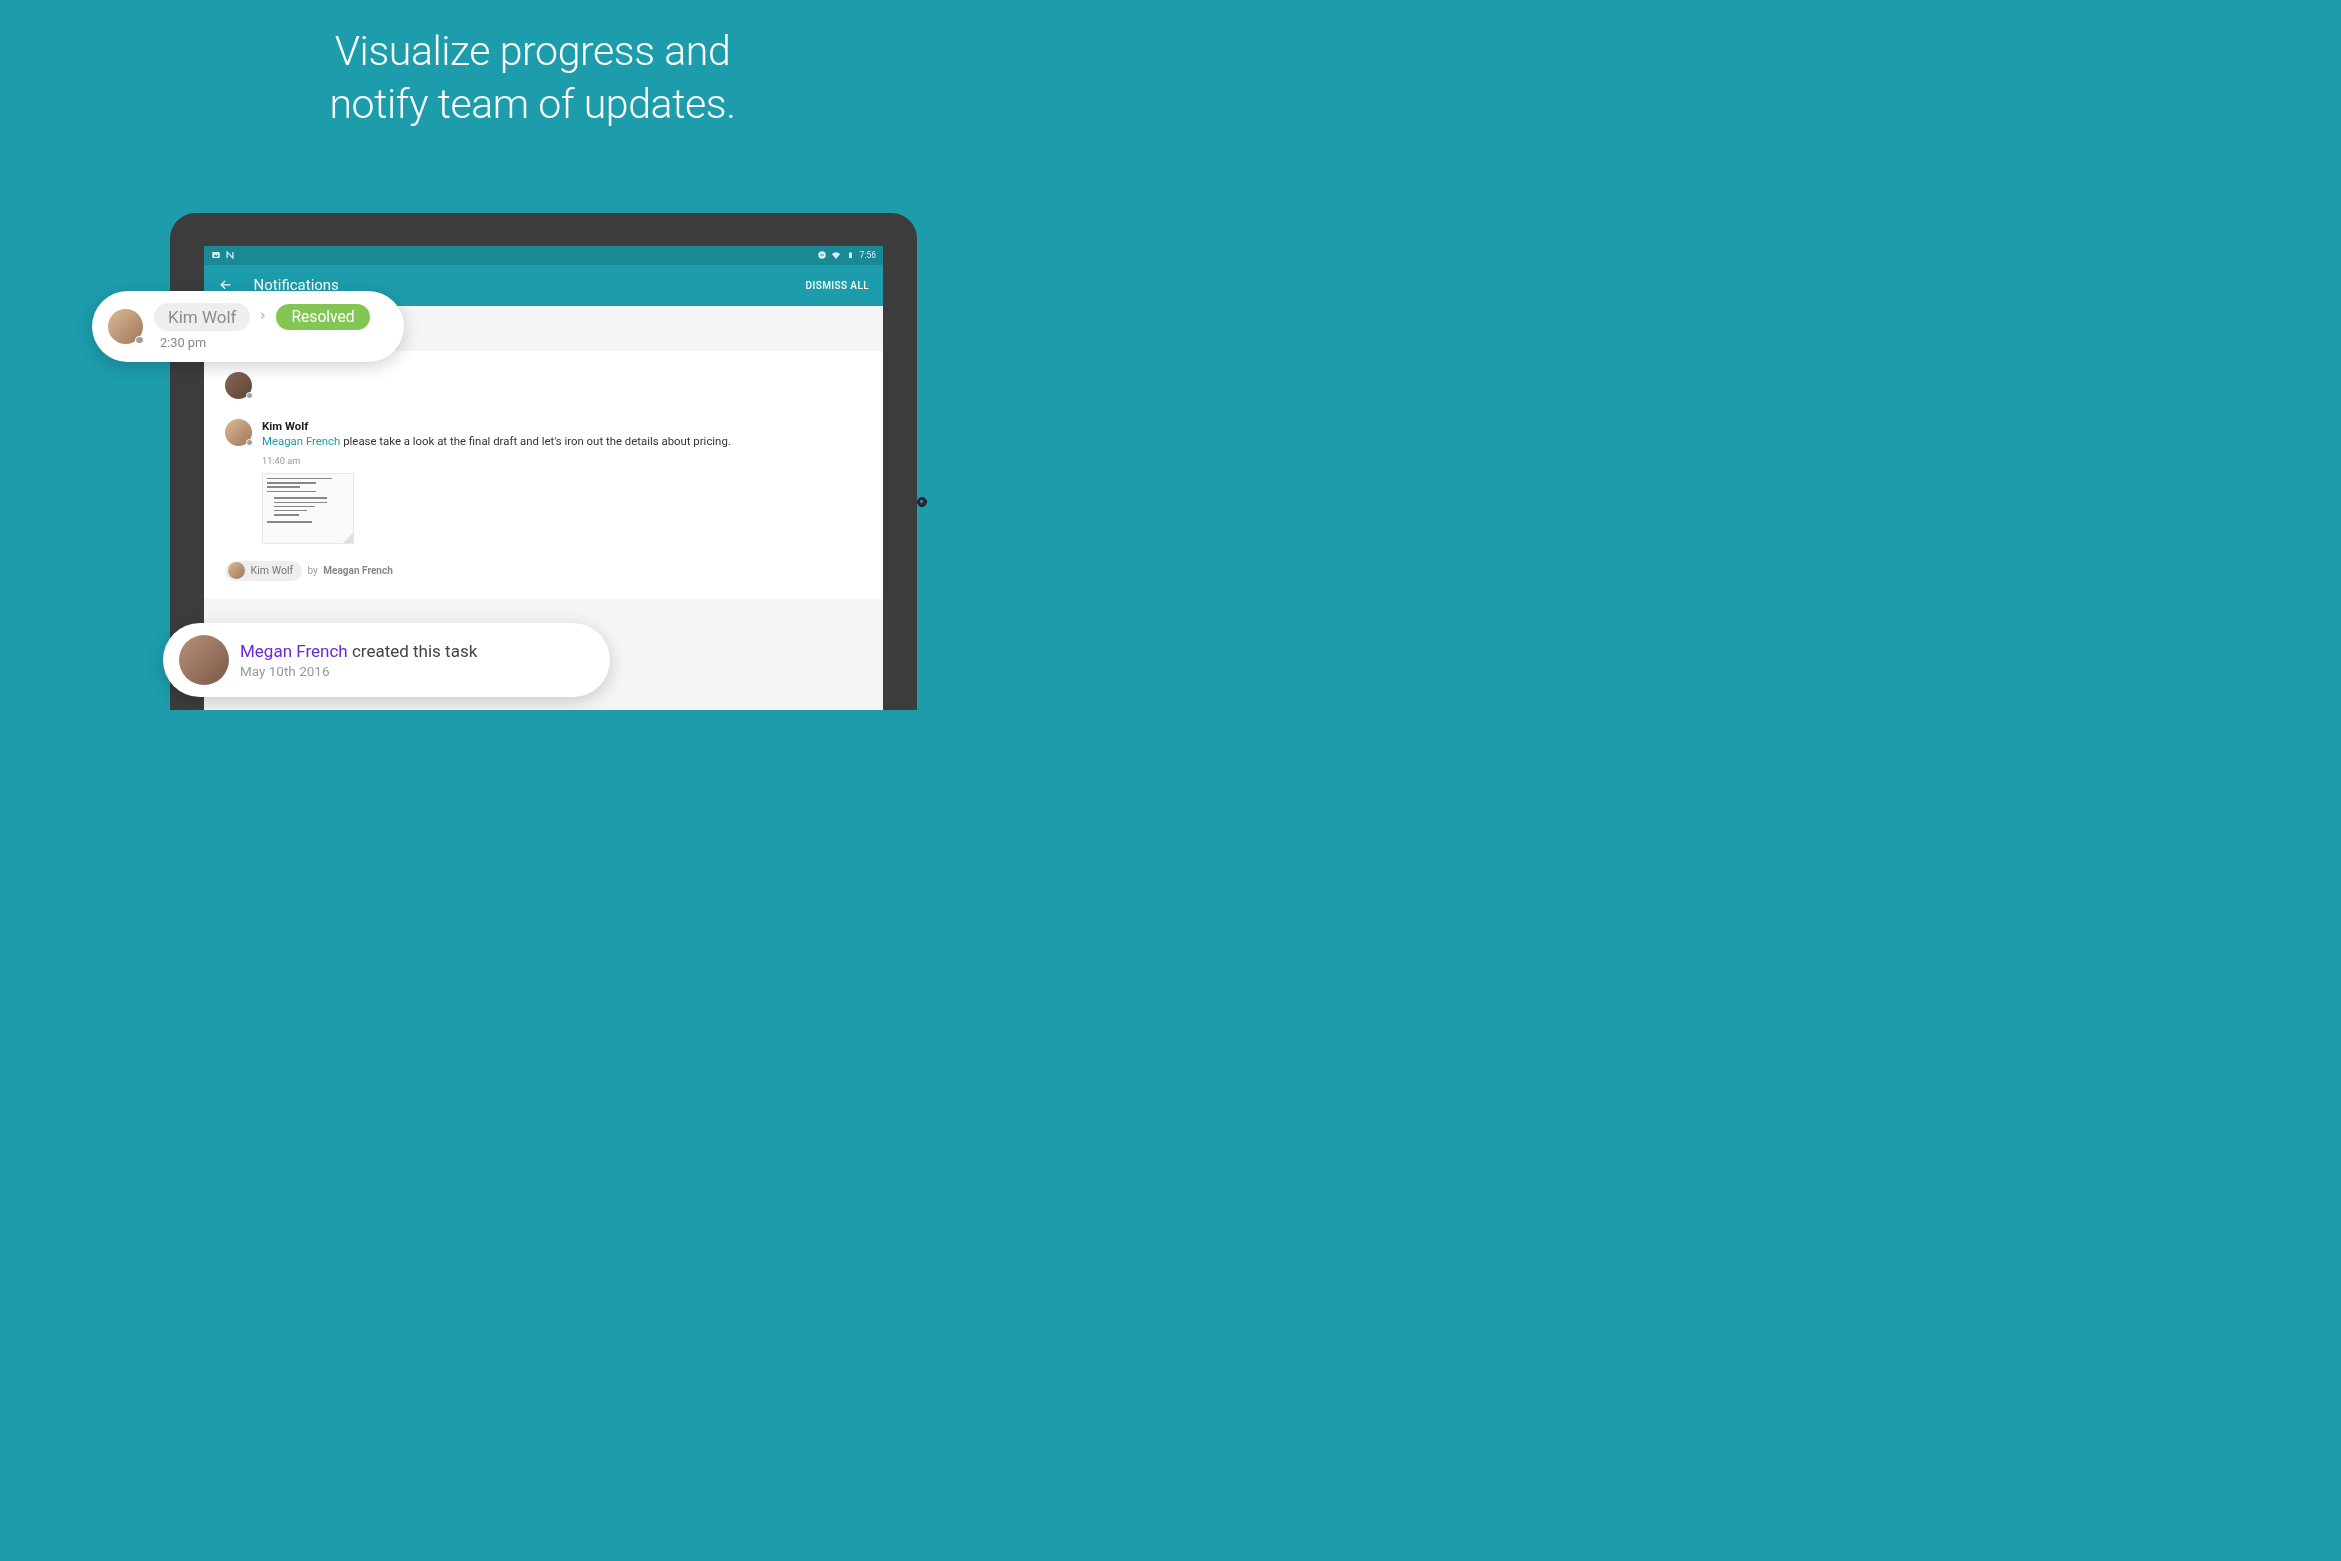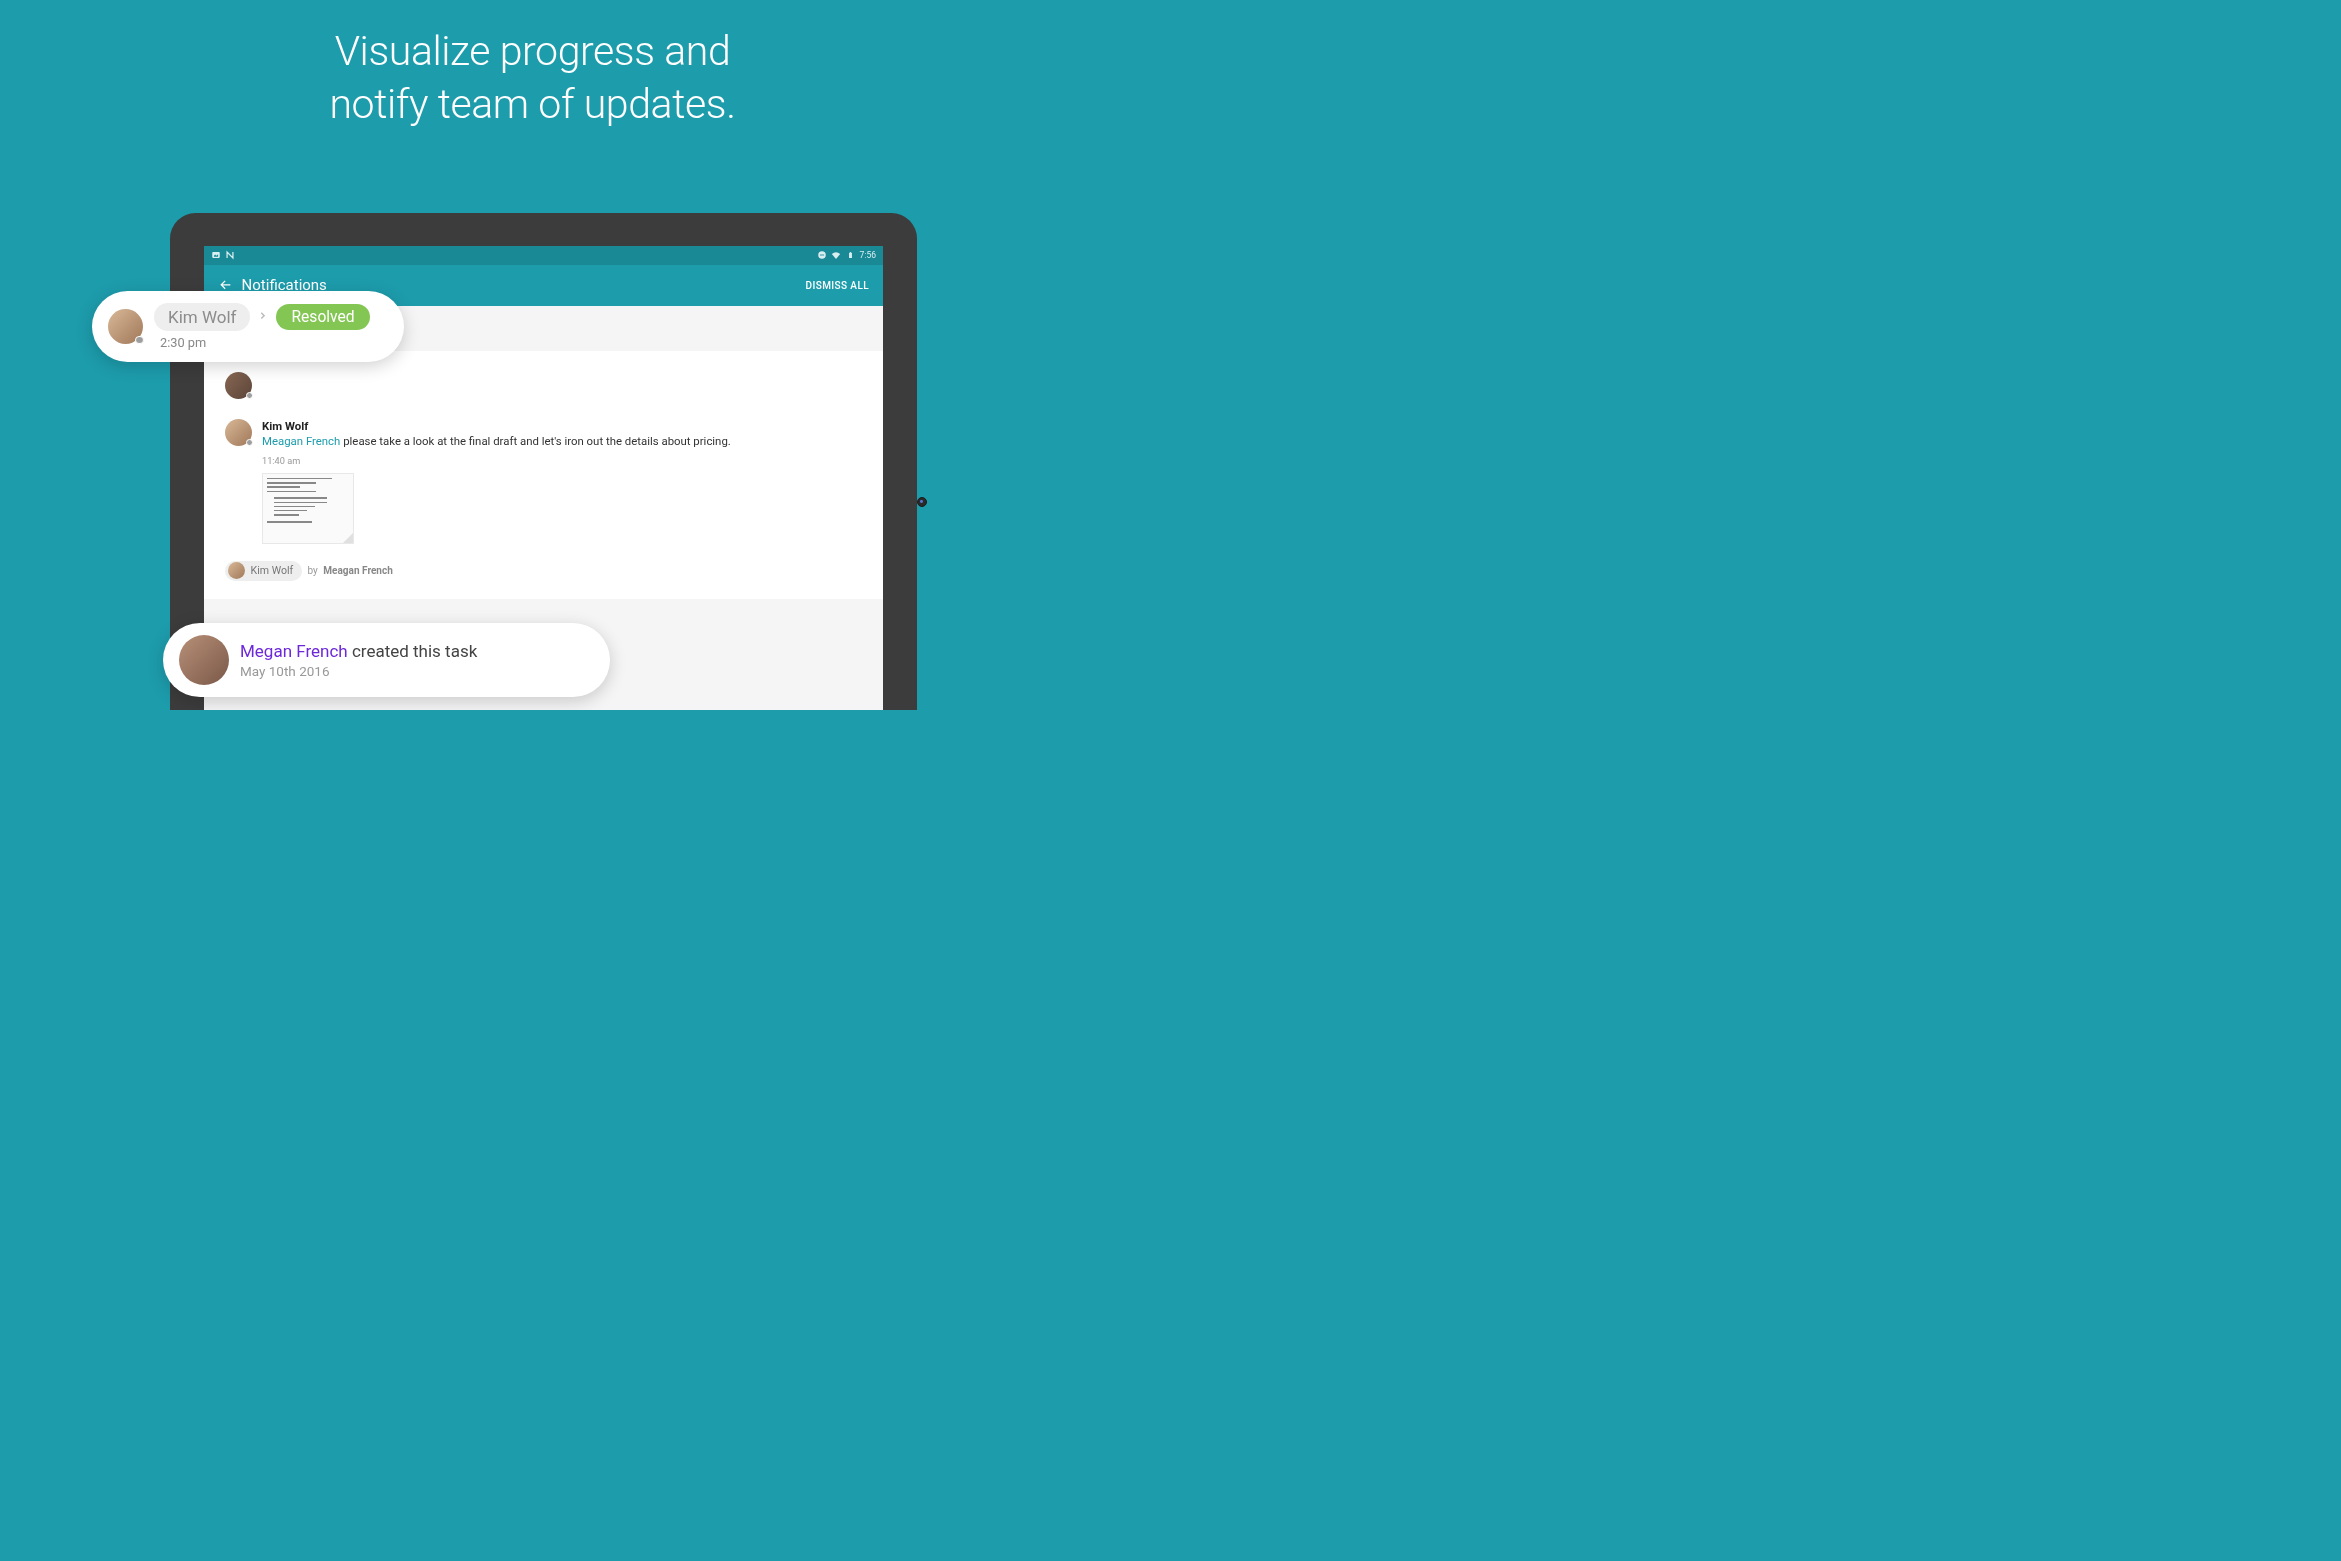--- a/index.html
+++ b/index.html
@@ -98,21 +98,21 @@
       background: #1d9cac;
       display: flex;
       align-items: center;
       padding: 0 14px;
       color: #ffffff;
       justify-content: space-between;
     }
     .app-bar-left {
       display: flex;
       align-items: center;
-      gap: 8px;
+      gap: 20px;
     }
     .app-bar-title {
       font-size: 15px;
       font-weight: 400;
     }
     .dismiss-all {
       font-size: 10px;
       font-weight: 500;
       letter-spacing: 0.4px;
       cursor: pointer;

